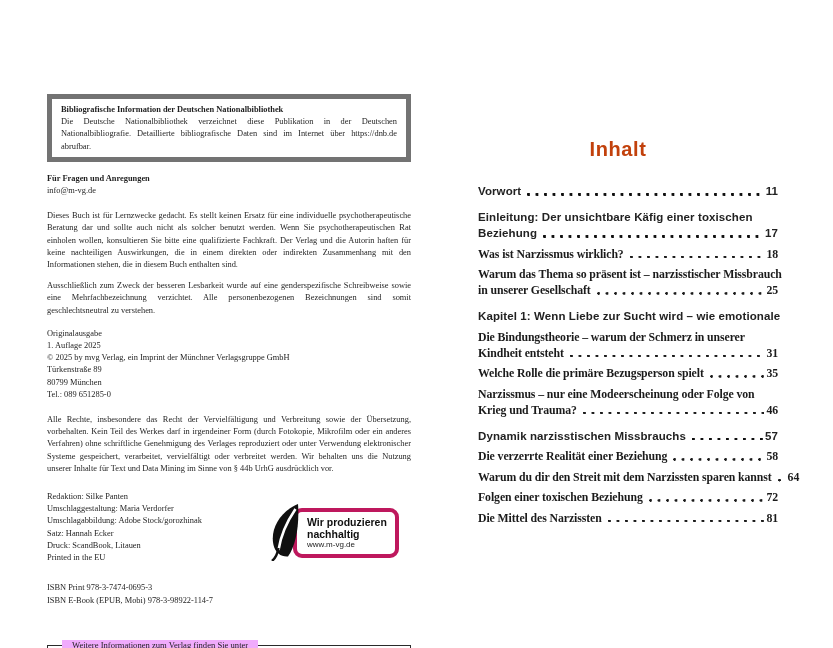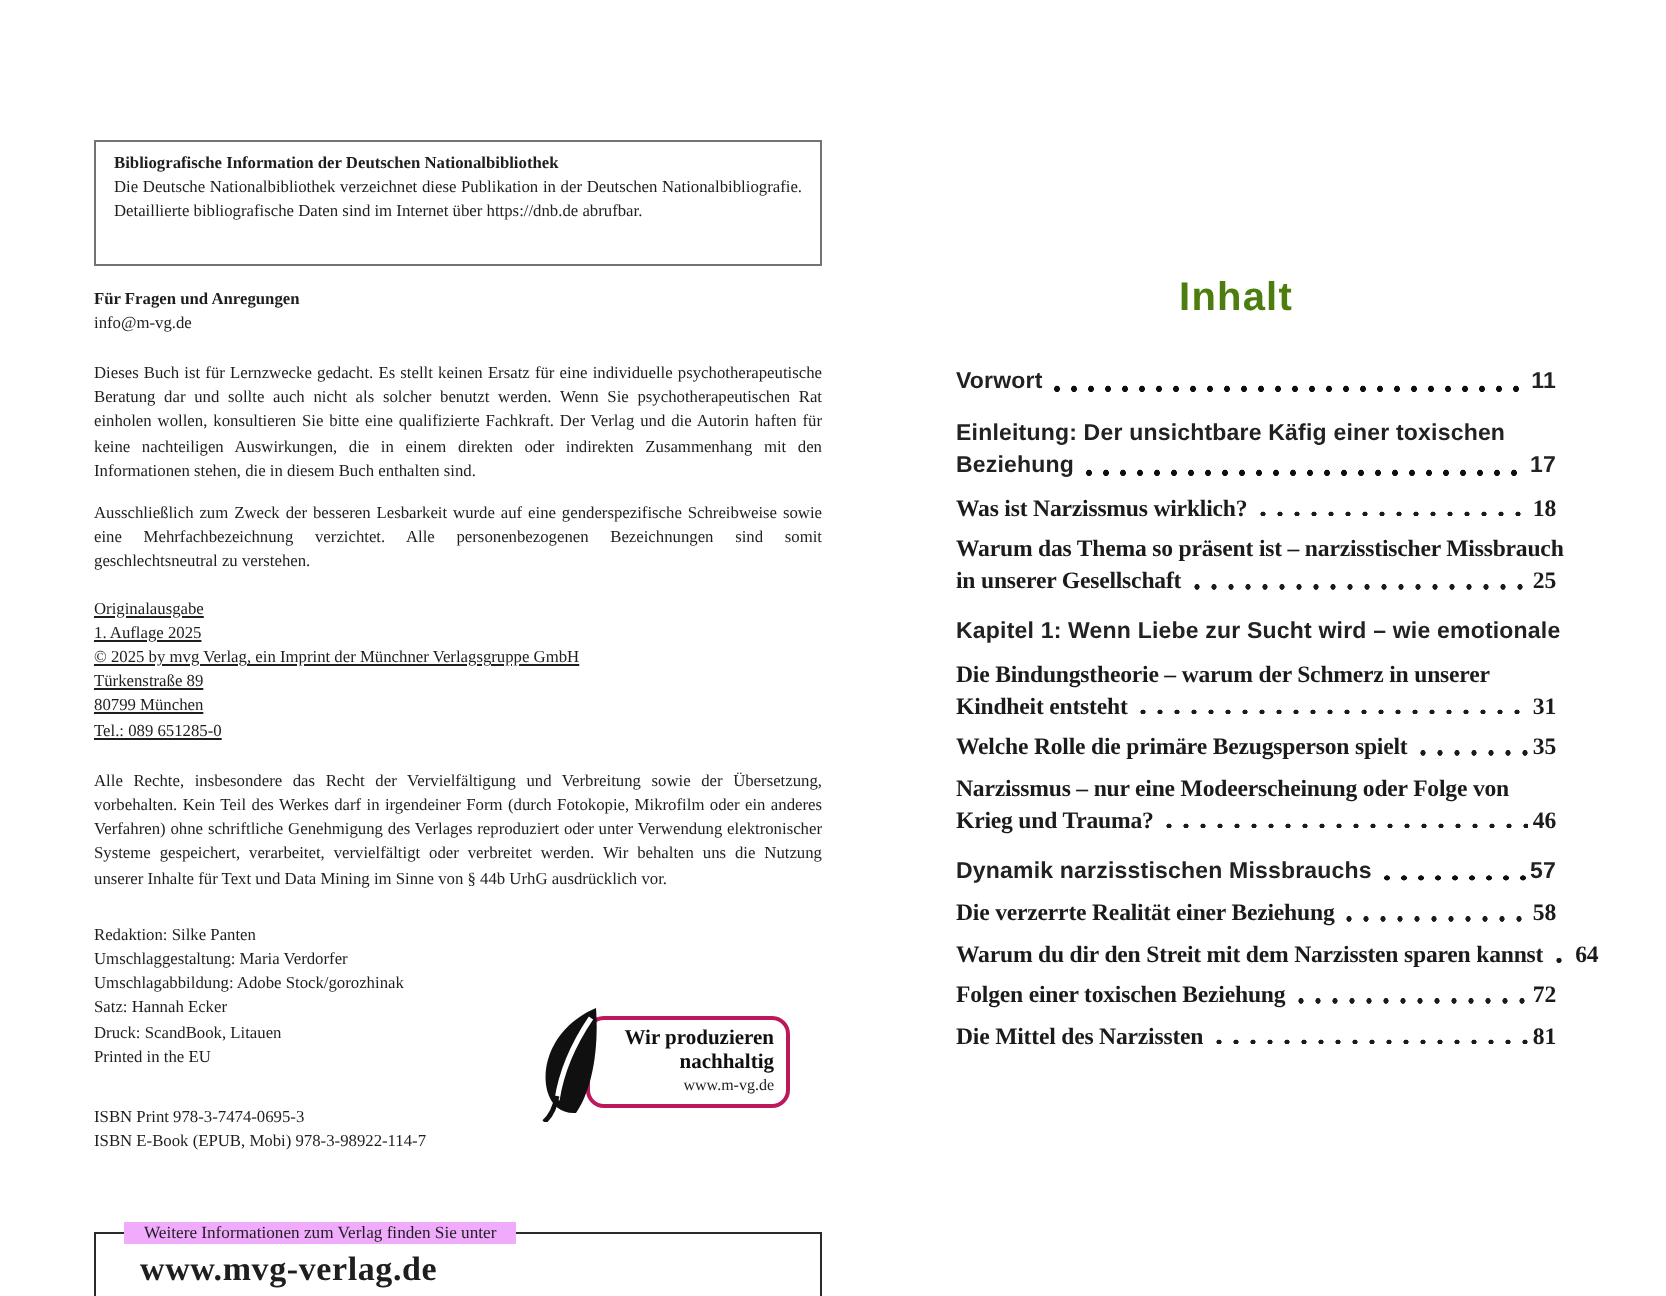--- a/index.html
+++ b/index.html
@@ -4,44 +4,44 @@
 <style>
   html,body{margin:0;padding:0;}
   body{
     width:833px;height:648px;background:#ffffff;position:relative;
     font-family:"Liberation Serif",serif;color:#1e1e1e;overflow:hidden;
   }
   
   .left-page{position:absolute;left:47px;top:70px;width:364px;font-size:8.4px;line-height:12.2px;}
   .blk-title{font-weight:bold;}
   .para{text-align:justify;}
-  .dnb-box{border:1px solid #737373;padding:5px 9px 19px 9px;}
+  .dnb-box{border:5px solid #737373;padding:5px 9px 4px 9px;margin-top:24px;}
   .contact-block{margin-top:11px;}
   .notice-block{margin-top:13px;}
   .gender-note{margin-top:9px;}
-  .edition-block{margin-top:11px;text-decoration:underline;}
+  .edition-block{margin-top:11px;}
   .rights-note{margin-top:13px;}
   .credits-block{margin-top:16px;}
   .isbn-block{margin-top:18px;}
   .line{white-space:nowrap;}
   
   .eco-badge{position:absolute;left:222px;top:433px;width:118px;height:62px;}
   .eco-leaf{position:absolute;left:0;top:0;z-index:2;}
-  .eco-box{margin-left:24px;margin-top:5px;border:2px solid #be185d;border-radius:9px;background:#fff;
-    text-align:right;padding:4px 6px 4px 10px;width:82px;font-family:Liberation Serif, serif;position:relative;z-index:1;}
+  .eco-box{margin-left:24px;margin-top:5px;border:4px solid #be185d;border-radius:9px;background:#fff;
+    text-align:left;padding:4px 6px 4px 10px;width:82px;font-family:Liberation Sans, sans-serif;position:relative;z-index:1;}
   .eco-line{font-weight:bold;font-size:10.5px;line-height:12px;color:#101010;}
   .eco-url{font-size:8px;line-height:10px;color:#222;}
   
   .pub-box{position:relative;border:1.5px solid #2a2a2a;margin-top:38px;padding:10px 10px 7px 22px;}
   .pub-legend{position:absolute;top:-6px;left:14px;background:#f0abfc;padding:0 10px;font-size:8.6px;line-height:11px;}
   .pub-url{font-size:17px;font-weight:bold;letter-spacing:0.3px;line-height:16px;}
   .pub-note{font-size:8.6px;margin-top:3px;}
   
   .right-page{position:absolute;left:458px;top:138px;width:320px;}
-  .toc-title{font-family:"Liberation Sans",sans-serif;font-weight:600;font-size:20px;color:#4d7c0f;
+  .toc-title{font-family:"Liberation Sans",sans-serif;font-weight:600;font-size:20px;color:#c2410c;
     text-align:center;letter-spacing:0.6px;margin-bottom:22px;}
   .toc-entry{margin-bottom:4.5px;margin-left:20px;}
   .toc-entry.section{margin-top:10px;}
   .bold-entry{font-family:"Liberation Sans",sans-serif;font-weight:700;font-size:11.5px;line-height:16px;letter-spacing:0.1px;color:#222;}
   .serif-entry{font-family:"Liberation Serif",serif;font-size:11.8px;line-height:16px;letter-spacing:-0.1px;color:#1b1b1b;font-weight:bold;}
   .toc-line{white-space:nowrap;}
   .toc-row{display:flex;align-items:baseline;}
   .toc-text{flex:0 1 auto;white-space:nowrap;}
   .dots{flex:1 1 10px;min-width:8px;height:4.5px;align-self:flex-end;margin:0 2px 2.5px 6px;
     background-image:radial-gradient(circle at 1.5px 2.2px,#1b1b1b 1.15px,transparent 1.45px);

